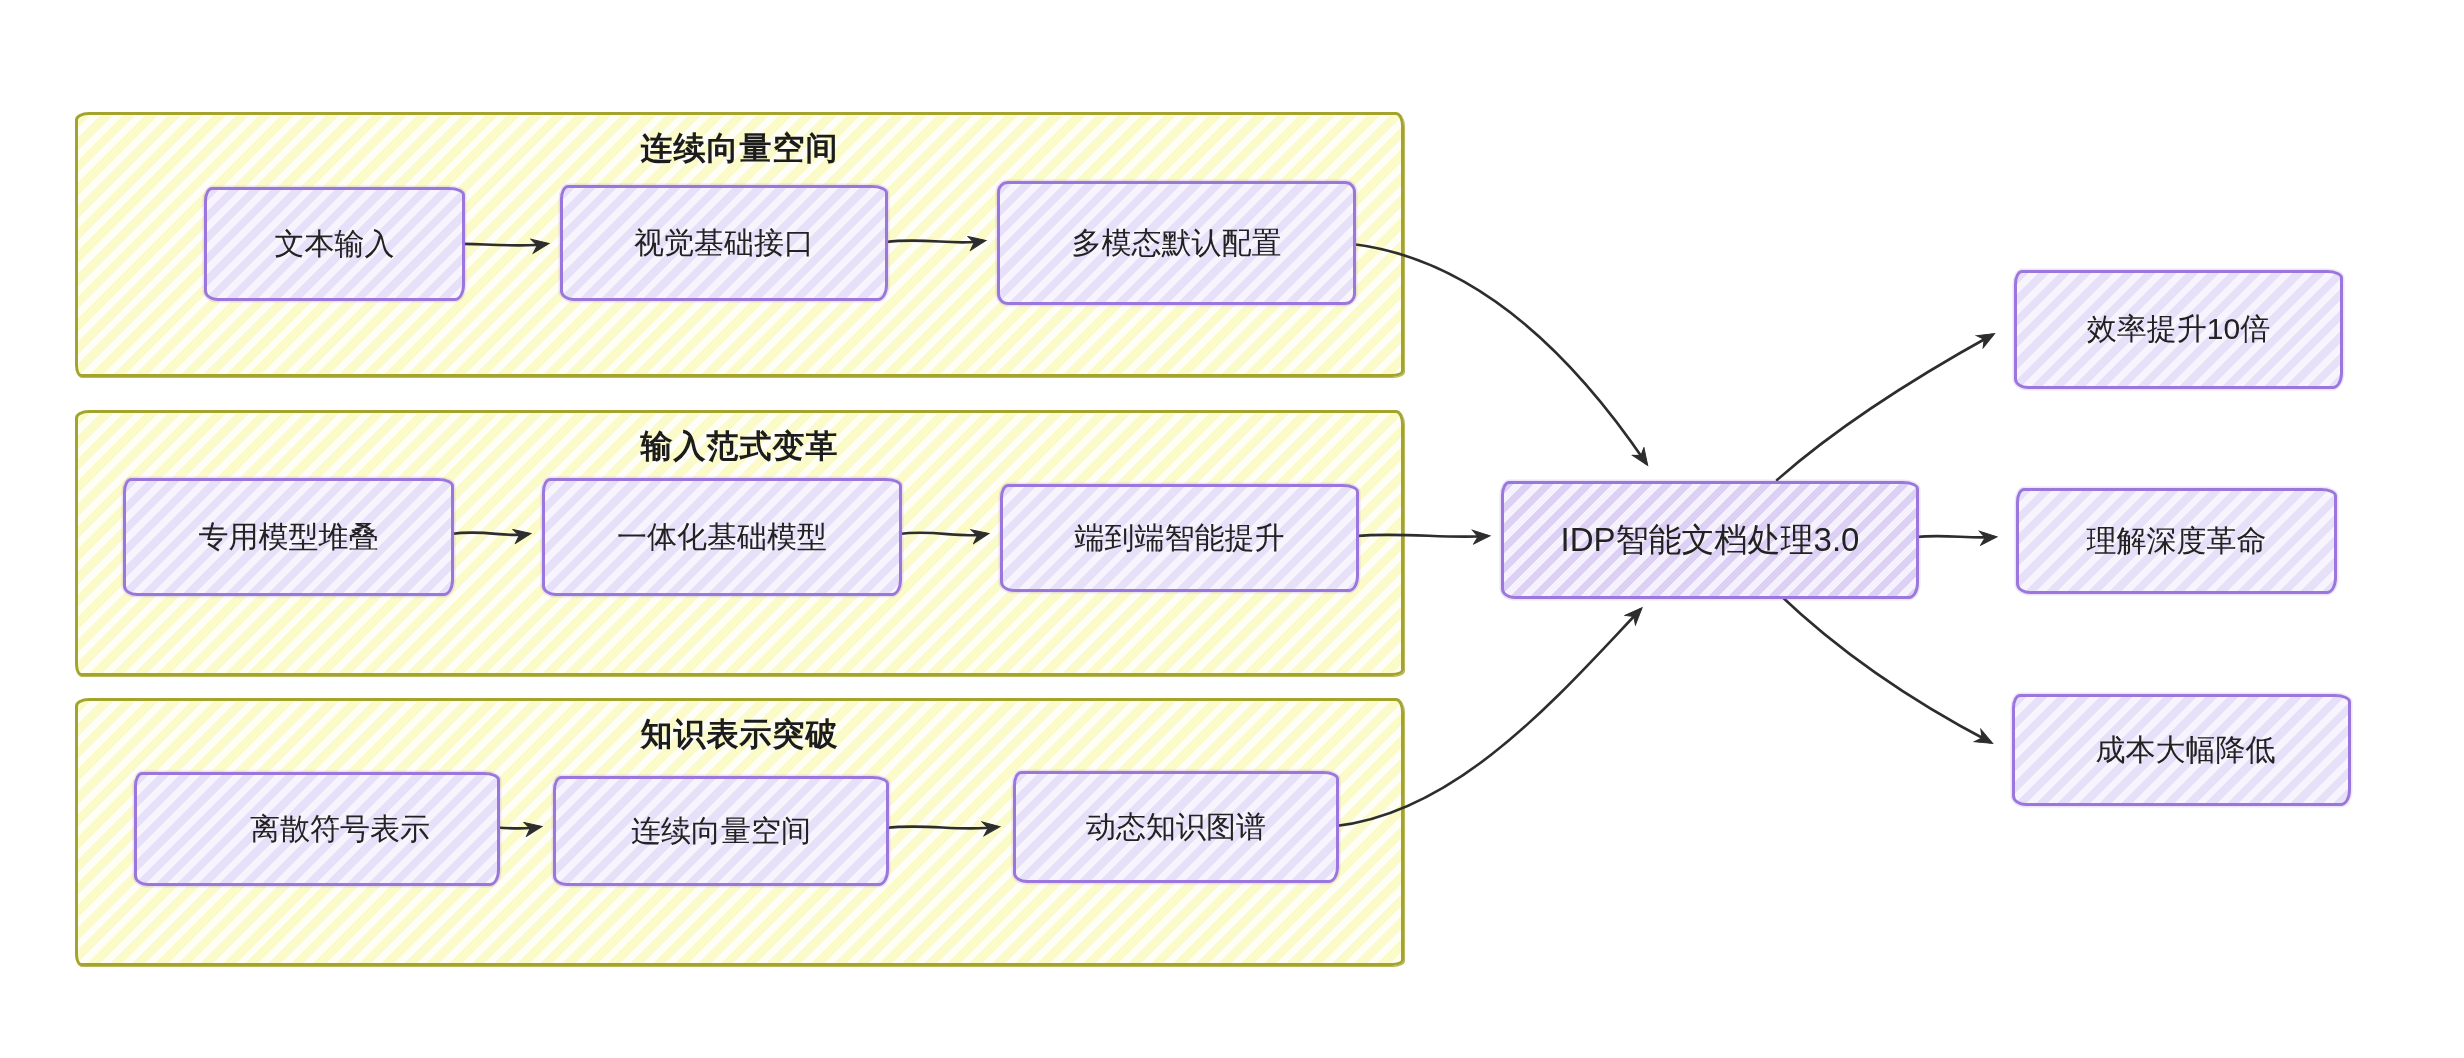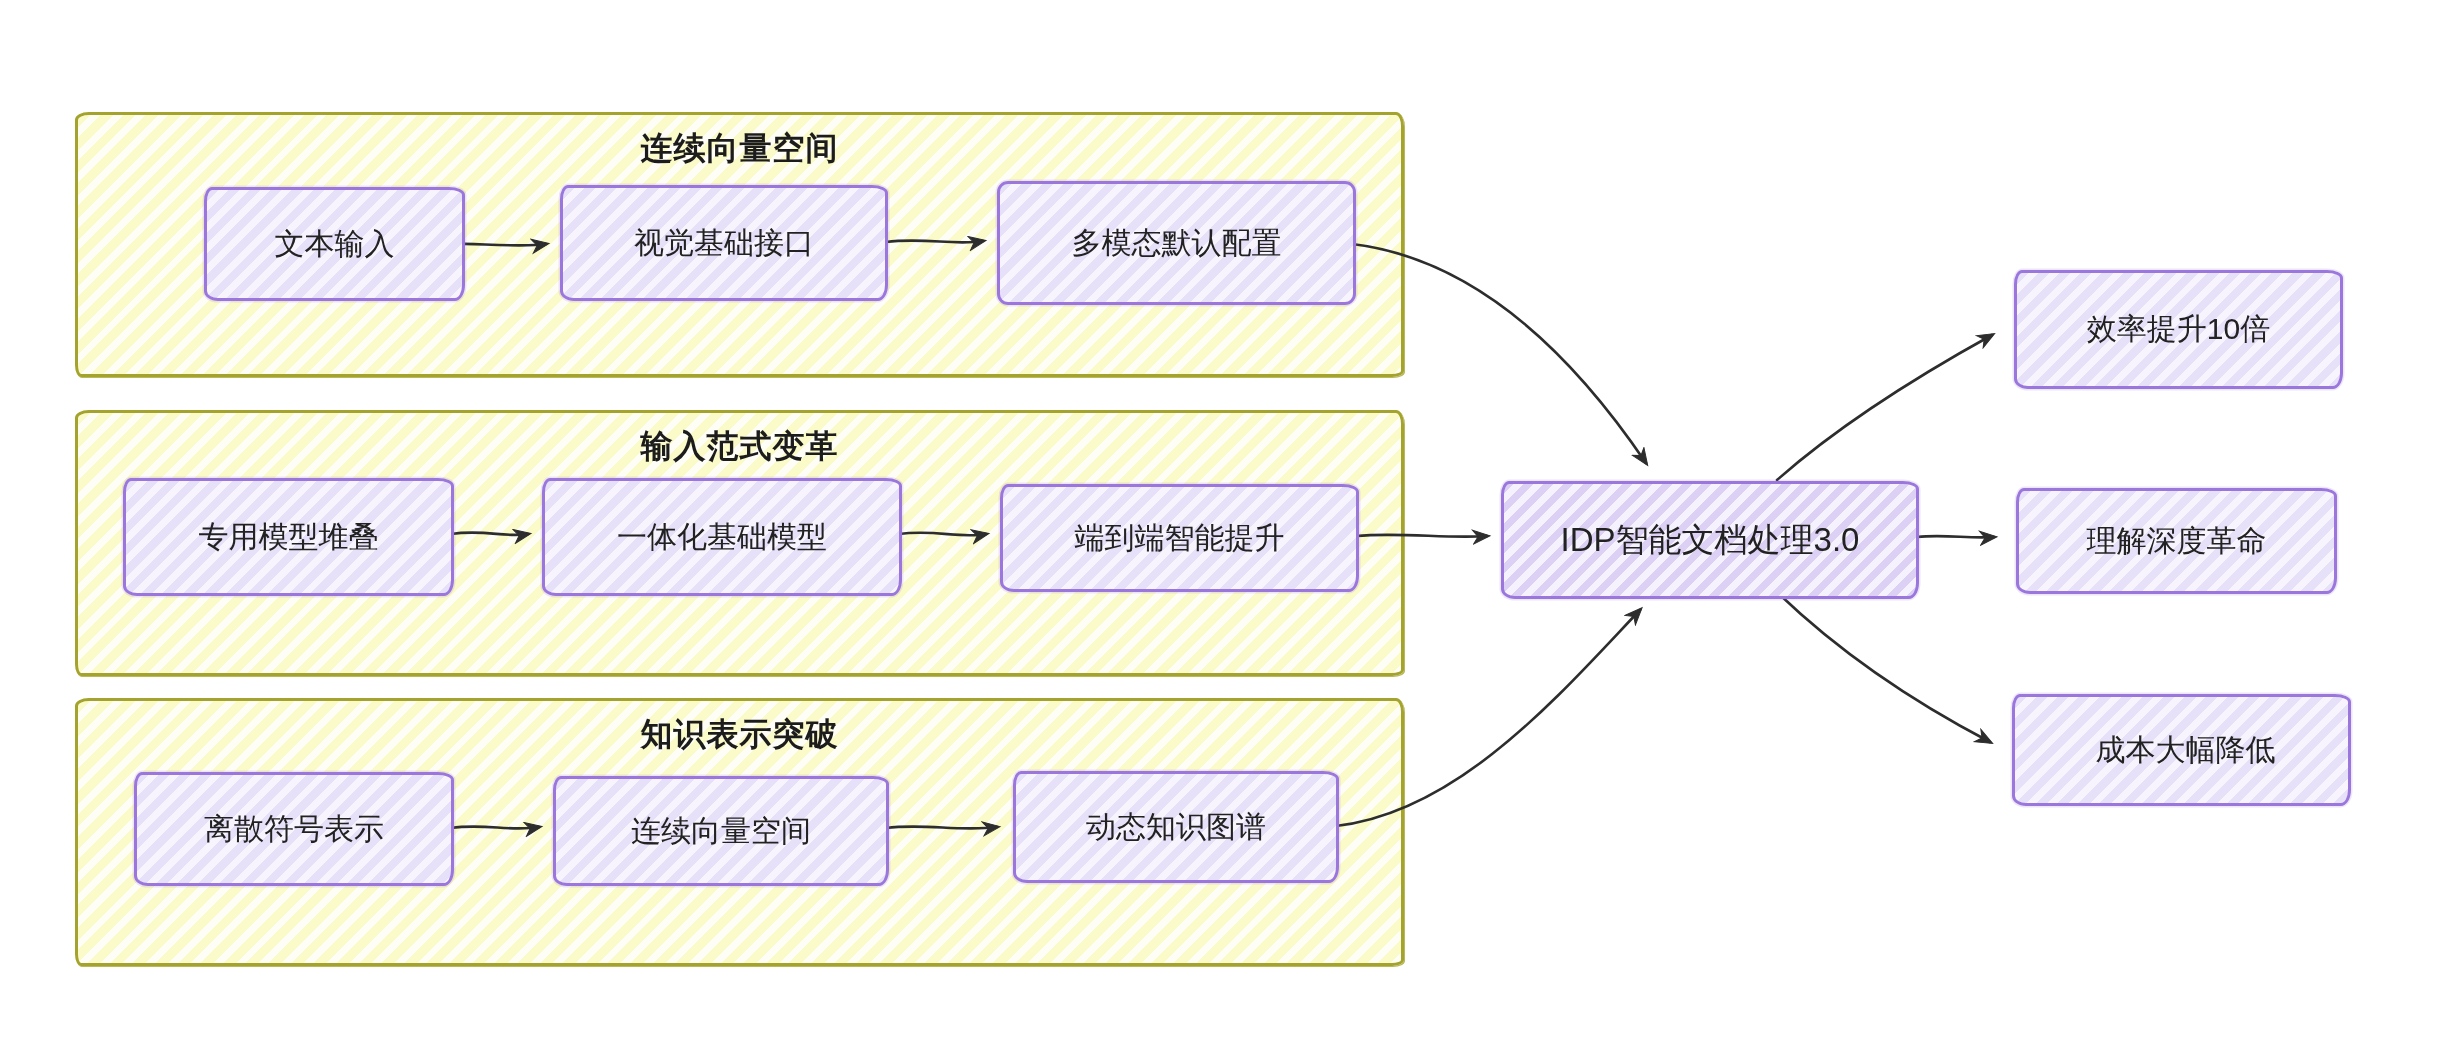--- a/index.html
+++ b/index.html
@@ -82,21 +82,21 @@
   </svg>
 
   <div class="node" style="left:157px;top:187px;width:255px;height:108px;margin-left:47px;">文本输入</div>
   <div class="node" style="left:560px;top:185px;width:322px;height:110px;">视觉基础接口</div>
   <div class="node" style="left:997px;top:181px;width:353px;height:118px;border-radius:11px;">多模态默认配置</div>
 
   <div class="node" style="left:123px;top:478px;width:325px;height:112px;">专用模型堆叠</div>
   <div class="node" style="left:542px;top:478px;width:354px;height:112px;">一体化基础模型</div>
   <div class="node" style="left:1000px;top:484px;width:353px;height:102px;">端到端智能提升</div>
 
-  <div class="node" style="left:134px;top:772px;width:314px;height:108px;">离散符号表示</div>
+  <div class="node" style="left:134px;top:772px;width:314px;height:108px;padding-left:46px;">离散符号表示</div>
   <div class="node" style="left:553px;top:776px;width:330px;height:104px;">连续向量空间</div>
   <div class="node" style="left:1013px;top:771px;width:320px;height:106px;">动态知识图谱</div>
 
   <div class="node center-node" style="left:1501px;top:481px;width:412px;height:112px;">IDP智能文档处理3.0</div>
 
   <div class="node" style="left:2014px;top:270px;width:323px;height:113px;text-align:right;">效率提升10倍</div>
   <div class="node" style="left:2016px;top:488px;width:315px;height:100px;">理解深度革命</div>
   <div class="node" style="left:2012px;top:694px;width:325px;height:106px;padding-left:8px;">成本大幅降低</div>
 
 </div>

